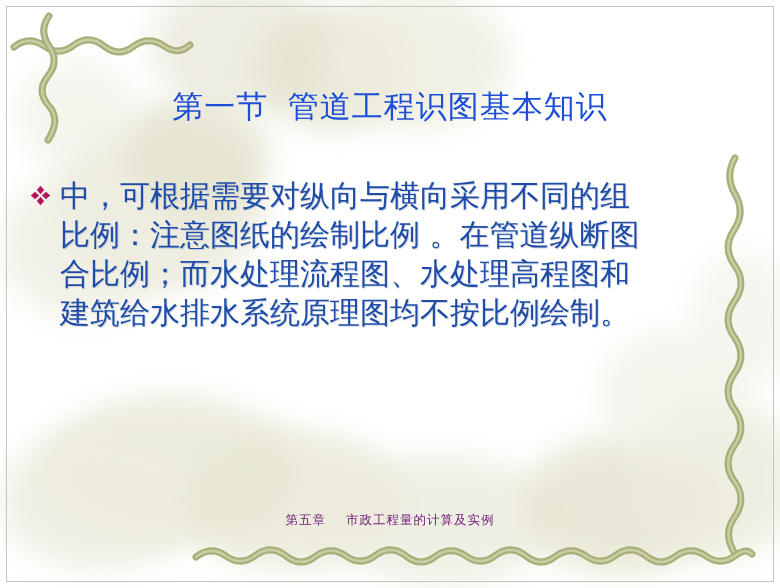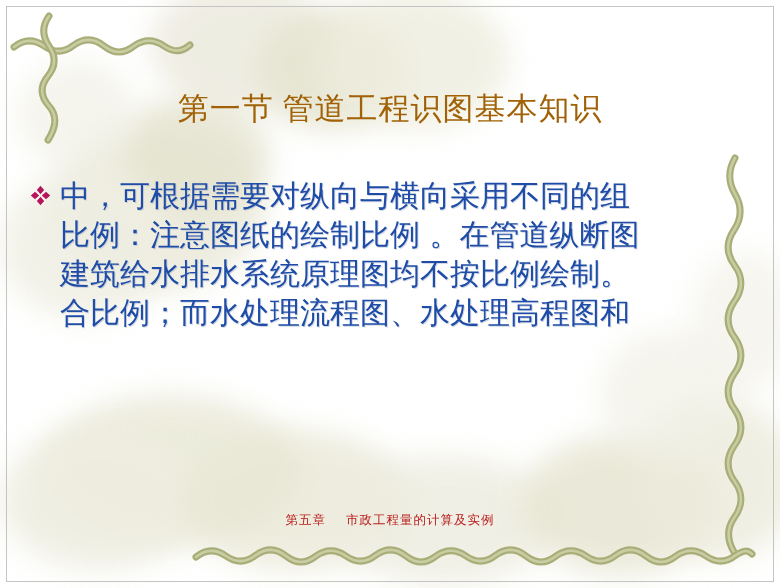--- a/index.html
+++ b/index.html
@@ -56,24 +56,24 @@
   .title-block {
     position: absolute;
     left: 0;
     top: 88px;
     width: 780px;
     text-align: center;
     z-index: 20;
   }
   .title-text {
     display: inline-block;
-    font-family: Liberation Serif, serif;
+    font-family: Liberation Mono, monospace;
     font-size: 31px;
     line-height: 42px;
-    color: #a16207;
+    color: #1d4ed8;
     letter-spacing: 1px;
     white-space: nowrap;
   }
 
   
   .body-block {
     position: absolute;
     left: 30px;
     top: 176px;
     width: 726px;
@@ -105,21 +105,21 @@
     left: 0;
     top: 509px;
     width: 780px;
     text-align: center;
     z-index: 20;
   }
   .footer-text {
     font-family: "DejaVu Serif", "Liberation Serif", serif;
     font-size: 12.5px;
     line-height: 16px;
-    color: #b91c1c;
+    color: #701a75;
     letter-spacing: 1px;
     white-space: pre;
   }
 </style>
 </head>
 <body>
 
 <div id="slide">
 
   <div class="bg-art">
@@ -201,22 +201,22 @@
           <path d="M10.5,0.8 L14.2,5 L10.5,9.2 L6.8,5 Z"></path>
           <path d="M10.5,11.8 L14.2,16 L10.5,20.2 L6.8,16 Z"></path>
           <path d="M0.8,10.5 L5,6.8 L9.2,10.5 L5,14.2 Z"></path>
           <path d="M11.8,10.5 L16,6.8 L20.2,10.5 L16,14.2 Z"></path>
         </g>
       </svg>
     </div>
     <div class="body-lines">
       <span class="body-line">中，可根据需要对纵向与横向采用不同的组</span>
       <span class="body-line">比例：注意图纸的绘制比例 。在管道纵断图</span>
+      <span class="body-line">合比例；而水处理流程图、水处理高程图和</span>
       <span class="body-line">建筑给水排水系统原理图均不按比例绘制。</span>
-      <span class="body-line">合比例；而水处理流程图、水处理高程图和</span>
     </div>
   </div>
 
   <div class="footer-block">
     <span class="footer-text">第五章    市政工程量的计算及实例</span>
   </div>
 
   <div class="slide-frame"></div>
 </div>
 

